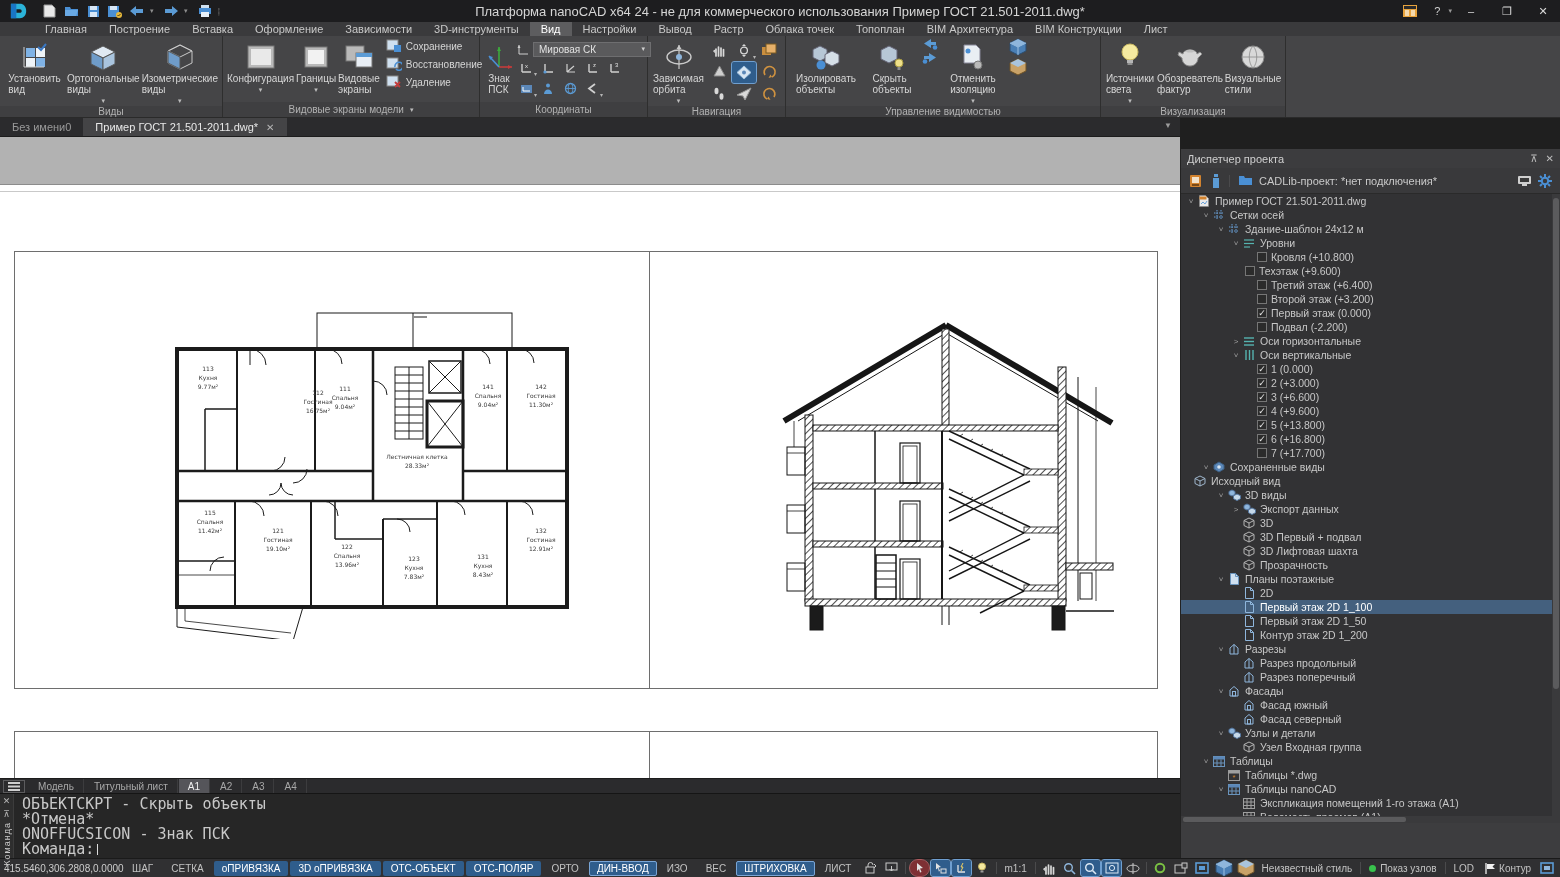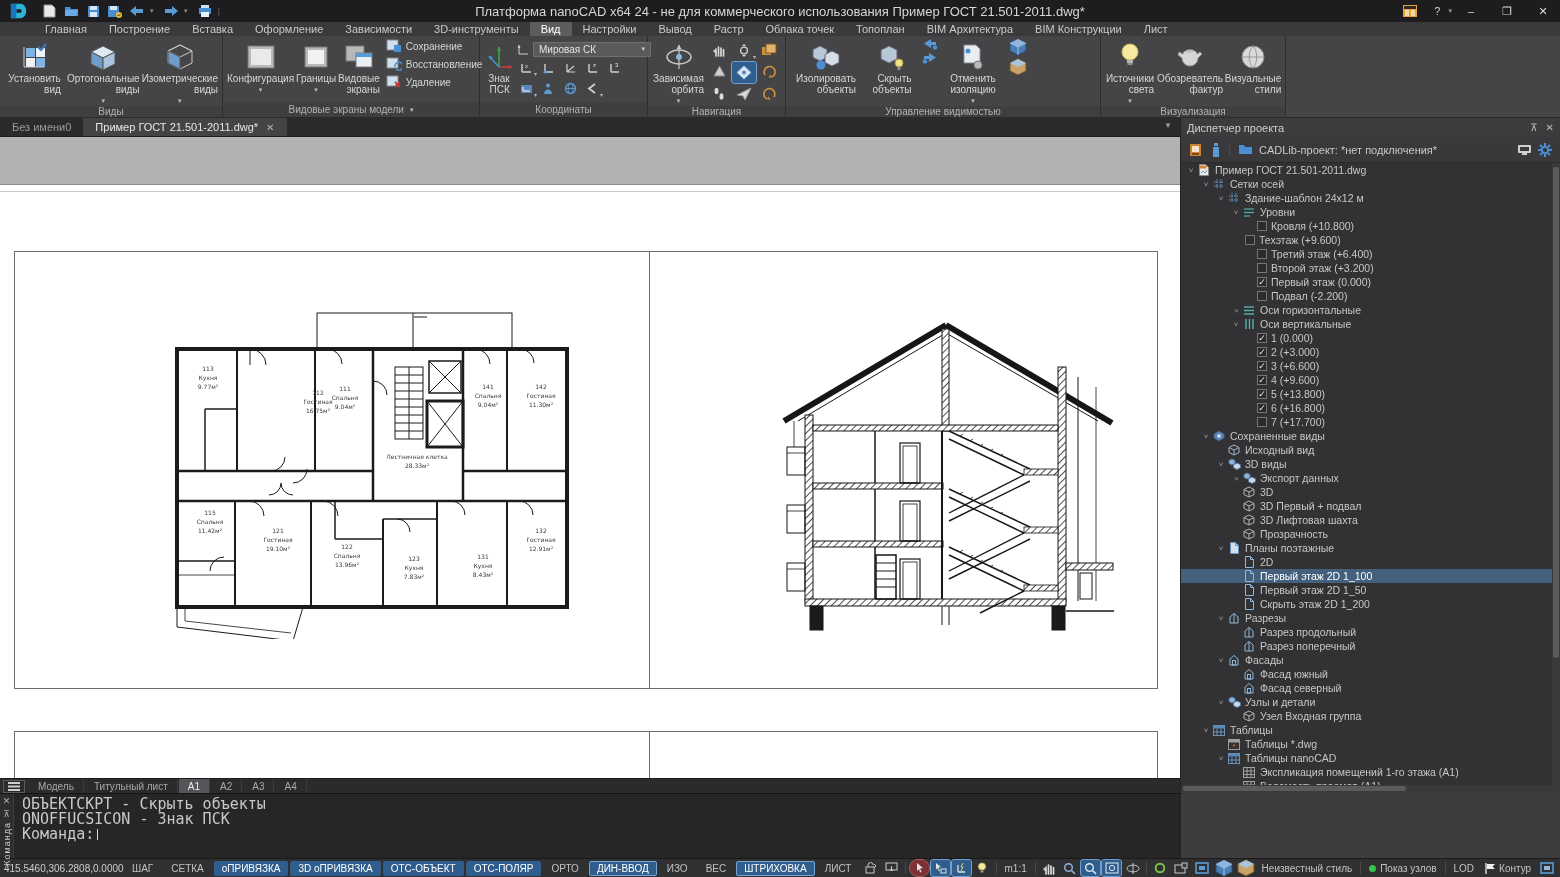--- a/index.html
+++ b/index.html
@@ -21,21 +21,21 @@
   
   .ribbon-tabs { height:14px; background:#3a3a3c; display:flex; align-items:stretch; padding-left:34px; font-size:11px; color:#c9c9c9; }
   .rtab { padding:0 11px; display:flex; align-items:center; white-space:nowrap; cursor:default; }
   .rtab.active { background:#5d5d5f; color:#ffffff; }
 
   
   .ribbon { height:82px; background:#454547; display:flex; border-bottom:1px solid #2a2a2a; }
   .rgroup { display:flex; flex-direction:column; border-right:1px solid #2e2e2e; }
   .rgroup-body { flex:1; display:flex; align-items:stretch; padding:2px 4px 0 4px; gap:2px; }
   .rgroup-label { height:15px; font-size:10px; color:#b2b2b2; text-align:center; background:#3f3f41; display:flex; align-items:center; justify-content:center; gap:6px; padding:0 6px; }
-  .bigbtn { width:78px; display:flex; flex-direction:column; align-items:center; justify-content:flex-start; padding-top:3px; color:#d6d6d6; font-size:10px; text-align:right; line-height:11px; border-radius:2px; cursor:default; }
+  .bigbtn { width:78px; display:flex; flex-direction:column; align-items:center; justify-content:flex-start; padding-top:3px; color:#d6d6d6; font-size:10px; text-align:left; line-height:11px; border-radius:2px; cursor:default; }
   .bigbtn .ric { height:32px; display:flex; align-items:center; justify-content:center; }
   .bigbtn .lbl { white-space:pre-line; }
   .caret-s { font-size:7px; color:#bdbdbd; }
   .smallcol { display:flex; flex-direction:column; justify-content:flex-start; gap:2px; }
   .smallbtn { display:flex; align-items:center; gap:4px; color:#d6d6d6; font-size:10px; padding:1px 4px; border-radius:2px; white-space:nowrap; }
   .igrid { display:grid; grid-template-columns:repeat(5,22px); grid-auto-rows:20px; align-content:center; gap:1px; }
   .igrid3 { display:grid; grid-template-columns:repeat(3,24px); grid-auto-rows:21px; align-content:center; gap:1px; }
   .ibtn { display:flex; align-items:center; justify-content:center; border-radius:2px; position:relative; }
   .ibtn.sel { background:#2f5d8c; outline:1px solid #6f9fd0; }
   .ibtn .c { position:absolute; right:0px; bottom:1px; font-size:6px; color:#b5b5b5; }
@@ -69,21 +69,21 @@
   .ltab.active { background:#55555a; color:#f0f0f0; }
 
   
   .cmd { height:65px; background:#262626; display:flex; border-top:1px solid #151515; }
   .cmd-side { width:14px; background:#2e2e2e; border-right:1px solid #3c3c3c; display:flex; flex-direction:column; align-items:center; color:#b5b5b5; font-size:9px; padding-top:2px; gap:3px; }
   .cmd-side .vtext { writing-mode:vertical-rl; transform:rotate(180deg); font-size:9px; color:#c9c9c9; letter-spacing:1px; }
   .cmd-body { flex:1; padding:3px 8px; font-family:"DejaVu Sans Mono", monospace; font-size:15px; color:#c8c8c8; line-height:15px; }
   .cursorbar { display:inline-block; width:1px; height:11px; background:#dcdcdc; vertical-align:-1px; margin-left:3px; }
 
   
-  .rpanel { width:380px; background:#333335; border-left:1px solid #222; display:flex; flex-direction:column; }
+  .rpanel { width:380px; background:#333335; border-left:1px solid #222; display:flex; flex-direction:column;margin-top:31px; }
   .rp-header { height:19px; background:#3c3c3e; display:flex; align-items:center; font-size:11px; color:#cfcfcf; padding:0 6px; }
   .rp-header .hicons { margin-left:auto; display:flex; gap:8px; color:#bdbdbd; font-size:10px; }
   .rp-toolbar { height:26px; background:#39393b; border-bottom:1px solid #2a2a2a; display:flex; align-items:center; gap:6px; padding:0 8px; font-size:11px; color:#c9c9c9; }
   .rp-toolbar .spacer { flex:1; }
   .tree { height:629px; overflow:hidden; position:relative; background:#323234; }
   .tree-row { height:14px; display:flex; align-items:center; font-size:10.5px; color:#c7c7c7; white-space:nowrap; cursor:default; }
   .tree-row.selected { background:#44607e; color:#ffffff; }
   .tw { width:12px; font-size:8px; color:#9f9f9f; text-align:center; flex:0 0 12px; }
   .cb { width:10px; height:10px; border:1px solid #767676; background:#2b2b2b; flex:0 0 10px; margin-right:4px; display:flex; align-items:center; justify-content:center; font-size:9px; color:#e6e6e6; line-height:9px; }
   .ti { width:14px; height:12px; flex:0 0 14px; margin-right:4px; display:flex; align-items:center; justify-content:center; }
@@ -833,20 +833,21 @@
         </div>
 
       <div class="cmd">
         <div class="cmd-side">
           <span>✕</span>
           <span>⊼</span>
           <span class="vtext">Команда</span>
         </div>
         <div class="cmd-body" id="cmdBody">
             <div>ОБЪЕКТСКРТ - Скрыть объекты</div>
+            <div>*Отмена*</div>
             <div>ONOFFUCSICON - Знак ПСК</div>
             <div>Команда:<span class="cursorbar"></span></div>
           </div>
       </div>
     </div>
 
     <div class="rpanel">
       <div class="rp-header">
         <span>Диспетчер проекта</span>
         <span class="hicons">
@@ -1046,21 +1047,21 @@
           <div class="tree-row" style="padding-left: 19px;">
             <span class="tw">˅</span>
             <span class="ti">
               <svg width="12" height="12" viewBox="0 0 12 12">
                 <path d="M6 1l5 3v4l-5 3-5-3V4z" fill="#5b87b8" stroke="#3c5f84"></path>
                 <circle cx="6" cy="6" r="1.8" fill="#d9e6f2"></circle>
               </svg>
             </span>
             <span>Сохраненные виды</span>
           </div>
-          <div class="tree-row" style="padding-left: 34px; text-align: right;">
+          <div class="tree-row" style=" text-align: right;">
             <span class="tw"></span>
             <span class="ti">
               <svg width="12" height="12" viewBox="0 0 12 12">
                 <path d="M6 1l5 2.5v5L6 11 1 8.5v-5z" fill="none" stroke="#9fb6cc"></path>
                 <path d="M1 3.5l5 2.5 5-2.5M6 6v5" fill="none" stroke="#9fb6cc"></path>
               </svg>
             </span>
             <span>Исходный вид</span>
           </div>
           <div class="tree-row" style="padding-left: 34px;">
@@ -1164,21 +1165,21 @@
             <span>Первый этаж 2D 1_50</span>
           </div>
           <div class="tree-row" style="padding-left: 49px;">
             <span class="tw"></span>
             <span class="ti">
               <svg width="11" height="12" viewBox="0 0 11 12">
                 <path d="M1.5 0.5h5l3 3v8h-8z" fill="none" stroke="#8fb6dc"></path>
                 <path d="M6.5 0.5v3h3" fill="none" stroke="#8fb6dc"></path>
               </svg>
             </span>
-            <span>Скрыть этаж 2D 1_200</span>
+            <span>Контур этаж 2D 1_200</span>
           </div>
           <div class="tree-row" style="padding-left: 34px;">
             <span class="tw">˅</span>
             <span class="ti">
               <svg width="12" height="12" viewBox="0 0 12 12">
                 <path d="M2 11V5l4-3.5L10 5v6z" fill="none" stroke="#8fb6dc"></path>
                 <line x1="6" y1="1.5" x2="6" y2="11" stroke="#8fb6dc"></line>
               </svg>
             </span>
             <span>Разрезы</span>

